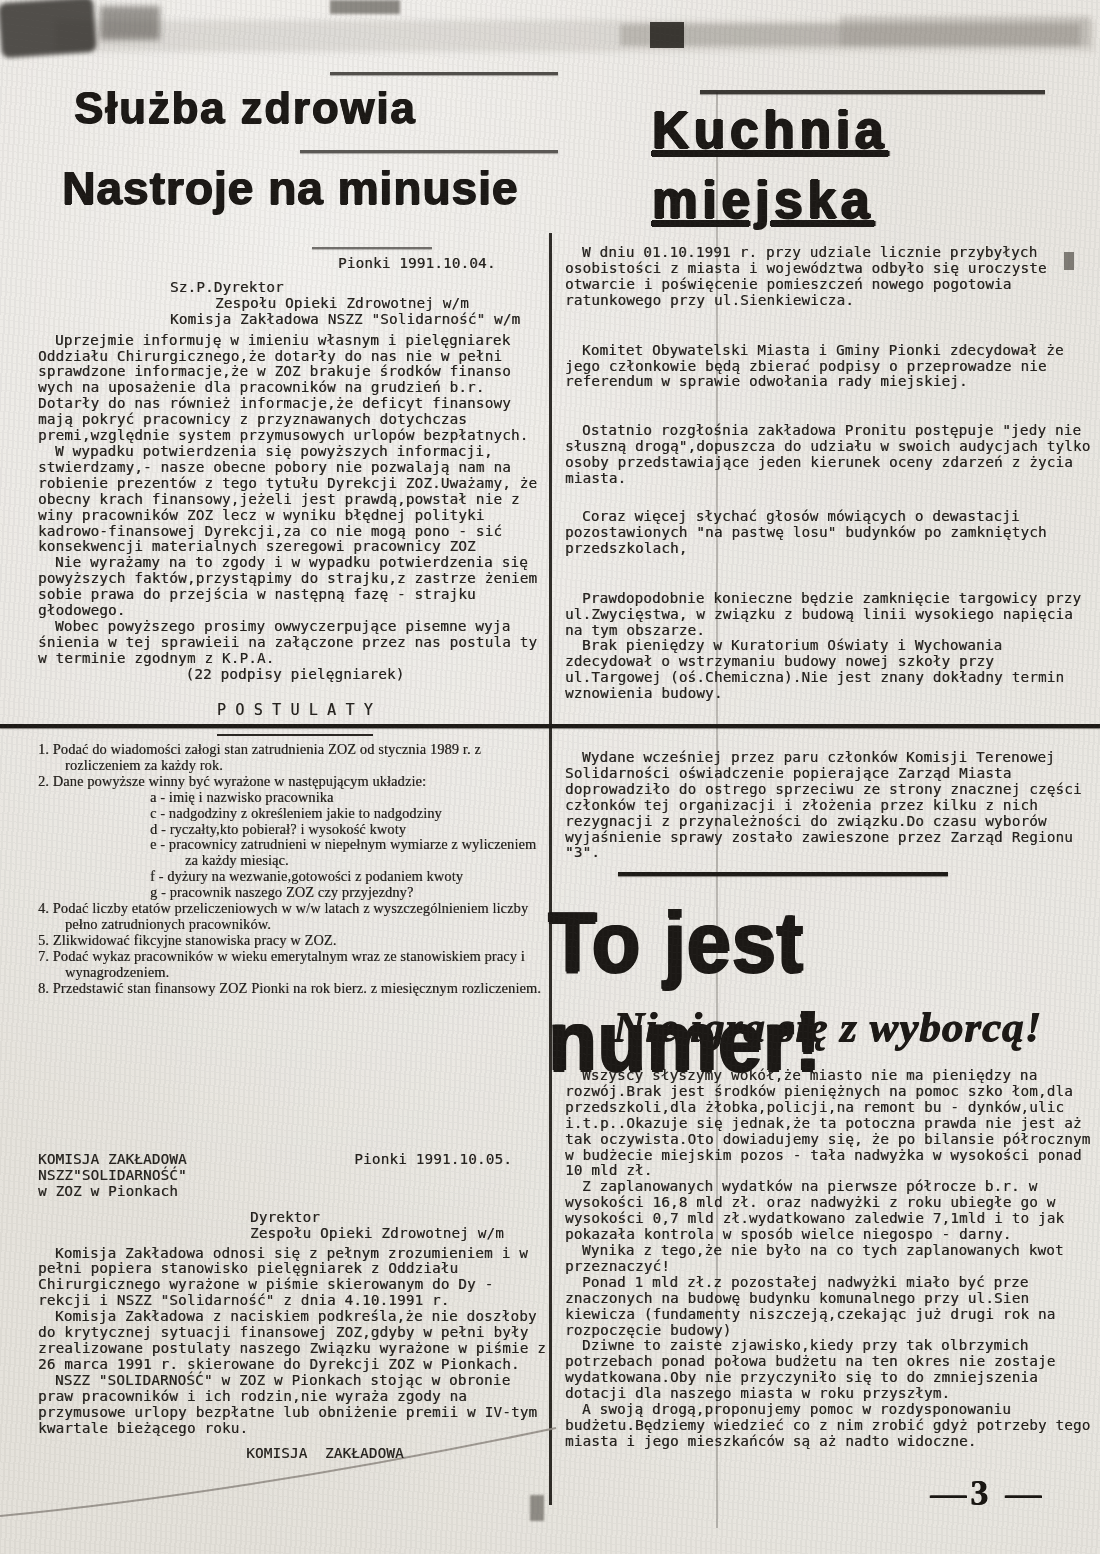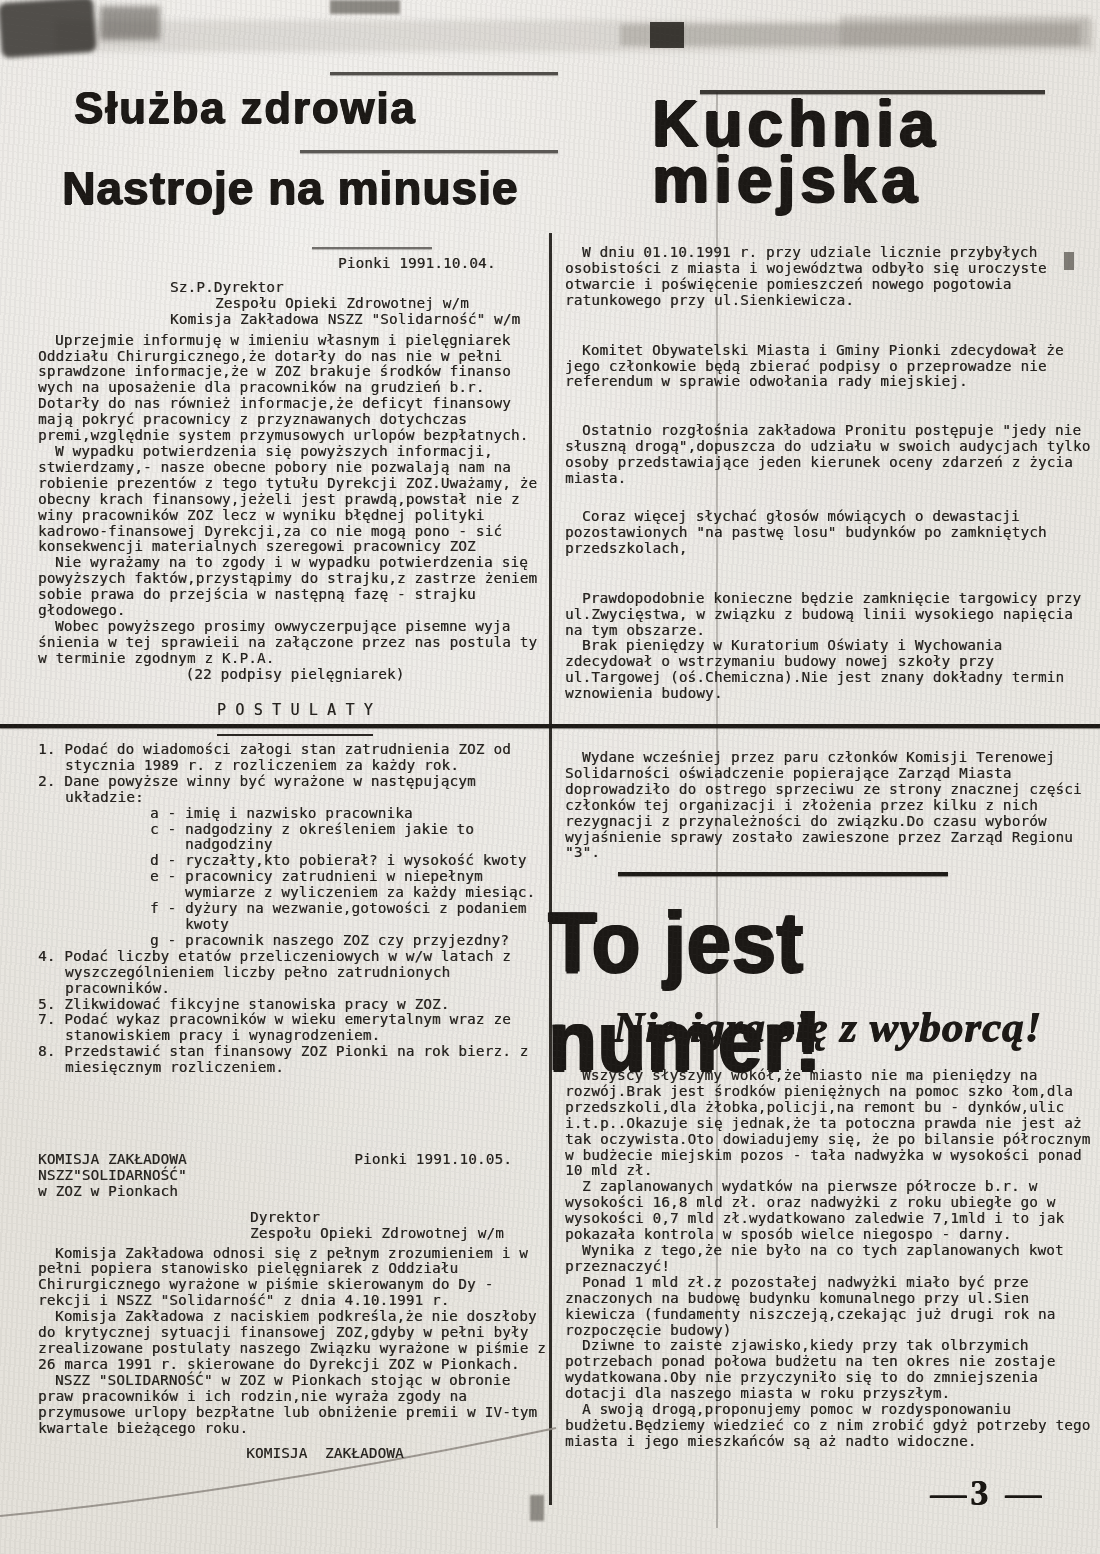--- a/index.html
+++ b/index.html
@@ -19,22 +19,22 @@
   }
   .tw{white-space:pre-wrap;font-size:14.3px;line-height:15.9px;letter-spacing:.15px;
       text-shadow:.4px .4px 0 rgba(35,31,27,.55);margin:0;}
   .ind{text-indent:17px;}
   .abs{position:absolute;}
   
   .hl{font-family:"Liberation Sans", sans-serif;font-weight:bold;color:#1b1815;
       text-shadow:1px 0 0 #1b1815,-0.5px 0 0 #1b1815,0 .5px 0 #1b1815;}
   .hl-left1{font-size:45px;letter-spacing:2px;transform:scaleX(.97);transform-origin:left;}
   .hl-left2{font-size:47px;letter-spacing:1px;margin-top:22px;transform:scaleX(.98);transform-origin:left;}
-  .hl-kuchnia{font-size:64px;line-height:56px;letter-spacing:5px;white-space:pre-line;
-      text-shadow:1.5px 0 0 #1b1815,-1px 0 0 #1b1815,0 1px 0 #1b1815,0 -1px 0 #1b1815;}
+  .hl-kuchnia{font-size:51px;line-height:70px;letter-spacing:5px;white-space:pre-line;
+      text-shadow:1.5px 0 0 #1b1815,-1px 0 0 #1b1815,0 1px 0 #1b1815,0 -1px 0 #1b1815;text-decoration:underline;}
   .hl-numer{font-size:86px;letter-spacing:1px;transform:scaleX(.92);transform-origin:left;
       text-shadow:2px 0 0 #1b1815,-1px 0 0 #1b1815,0 1.5px 0 #1b1815;}
   .hl-sub{font-family:Liberation Serif, serif;font-style:italic;font-weight:bold;
       font-size:43px;letter-spacing:1px;color:#1b1815;
       text-shadow:1px 0 0 #1b1815,0 .7px 0 #1b1815;}
   
   .rule{background:#1d1a16;box-shadow:0 1px 1px rgba(30,25,20,.5);}
   .smudge{position:absolute;pointer-events:none;}
   .vline{position:absolute;background:#14110d;}
   .postulat{padding-left:27px;text-indent:-27px;}
@@ -83,21 +83,21 @@
     <p class="tw ind">Wobec powyższego prosimy owwyczerpujące pisemne wyja śnienia w tej sprawieii na załączone przez nas postula ty w terminie zgodnym z K.P.A.</p>
     <p class="tw" style="text-align:center;">(22 podpisy pielęgniarek)</p>
   </div>
 
   <div class="abs" style="left:38px;top:700px;width:514px;text-align:center;">
     <span class="tw underline" style="font-size:15px;">P O S T U L A T Y</span>
   </div>
 
   <div class="abs rule" style="left:0;top:724px;width:1100px;height:4px;"></div>
 
-  <div class="abs" style="left:38px;top:742px;width:514px;">
+  <div class="abs" style="left:38px;top:742px;width:514px;font-family:Liberation Serif, serif;">
     <p class="tw postulat">1. Podać do wiadomości załogi stan zatrudnienia ZOZ od stycznia 1989 r. z rozliczeniem za każdy rok.</p>
     <p class="tw postulat">2. Dane powyższe winny być wyrażone w następującym układzie:</p>
     <p class="tw postulat-sub">a - imię i nazwisko pracownika</p>
     <p class="tw postulat-sub">c - nadgodziny z określeniem jakie to nadgodziny</p>
     <p class="tw postulat-sub">d - ryczałty,kto pobierał? i wysokość kwoty</p>
     <p class="tw postulat-sub">e - pracownicy zatrudnieni w niepełnym wymiarze z wyliczeniem za każdy miesiąc.</p>
     <p class="tw postulat-sub">f - dyżury na wezwanie,gotowości z podaniem kwoty</p>
     <p class="tw postulat-sub">g - pracownik naszego ZOZ czy przyjezdny?</p>
     <p class="tw postulat">4. Podać liczby etatów przeliczeniowych w w/w latach z wyszczególnieniem liczby pełno zatrudnionych pracowników.</p>
     <p class="tw postulat">5. Zlikwidować fikcyjne stanowiska pracy w ZOZ.</p>

